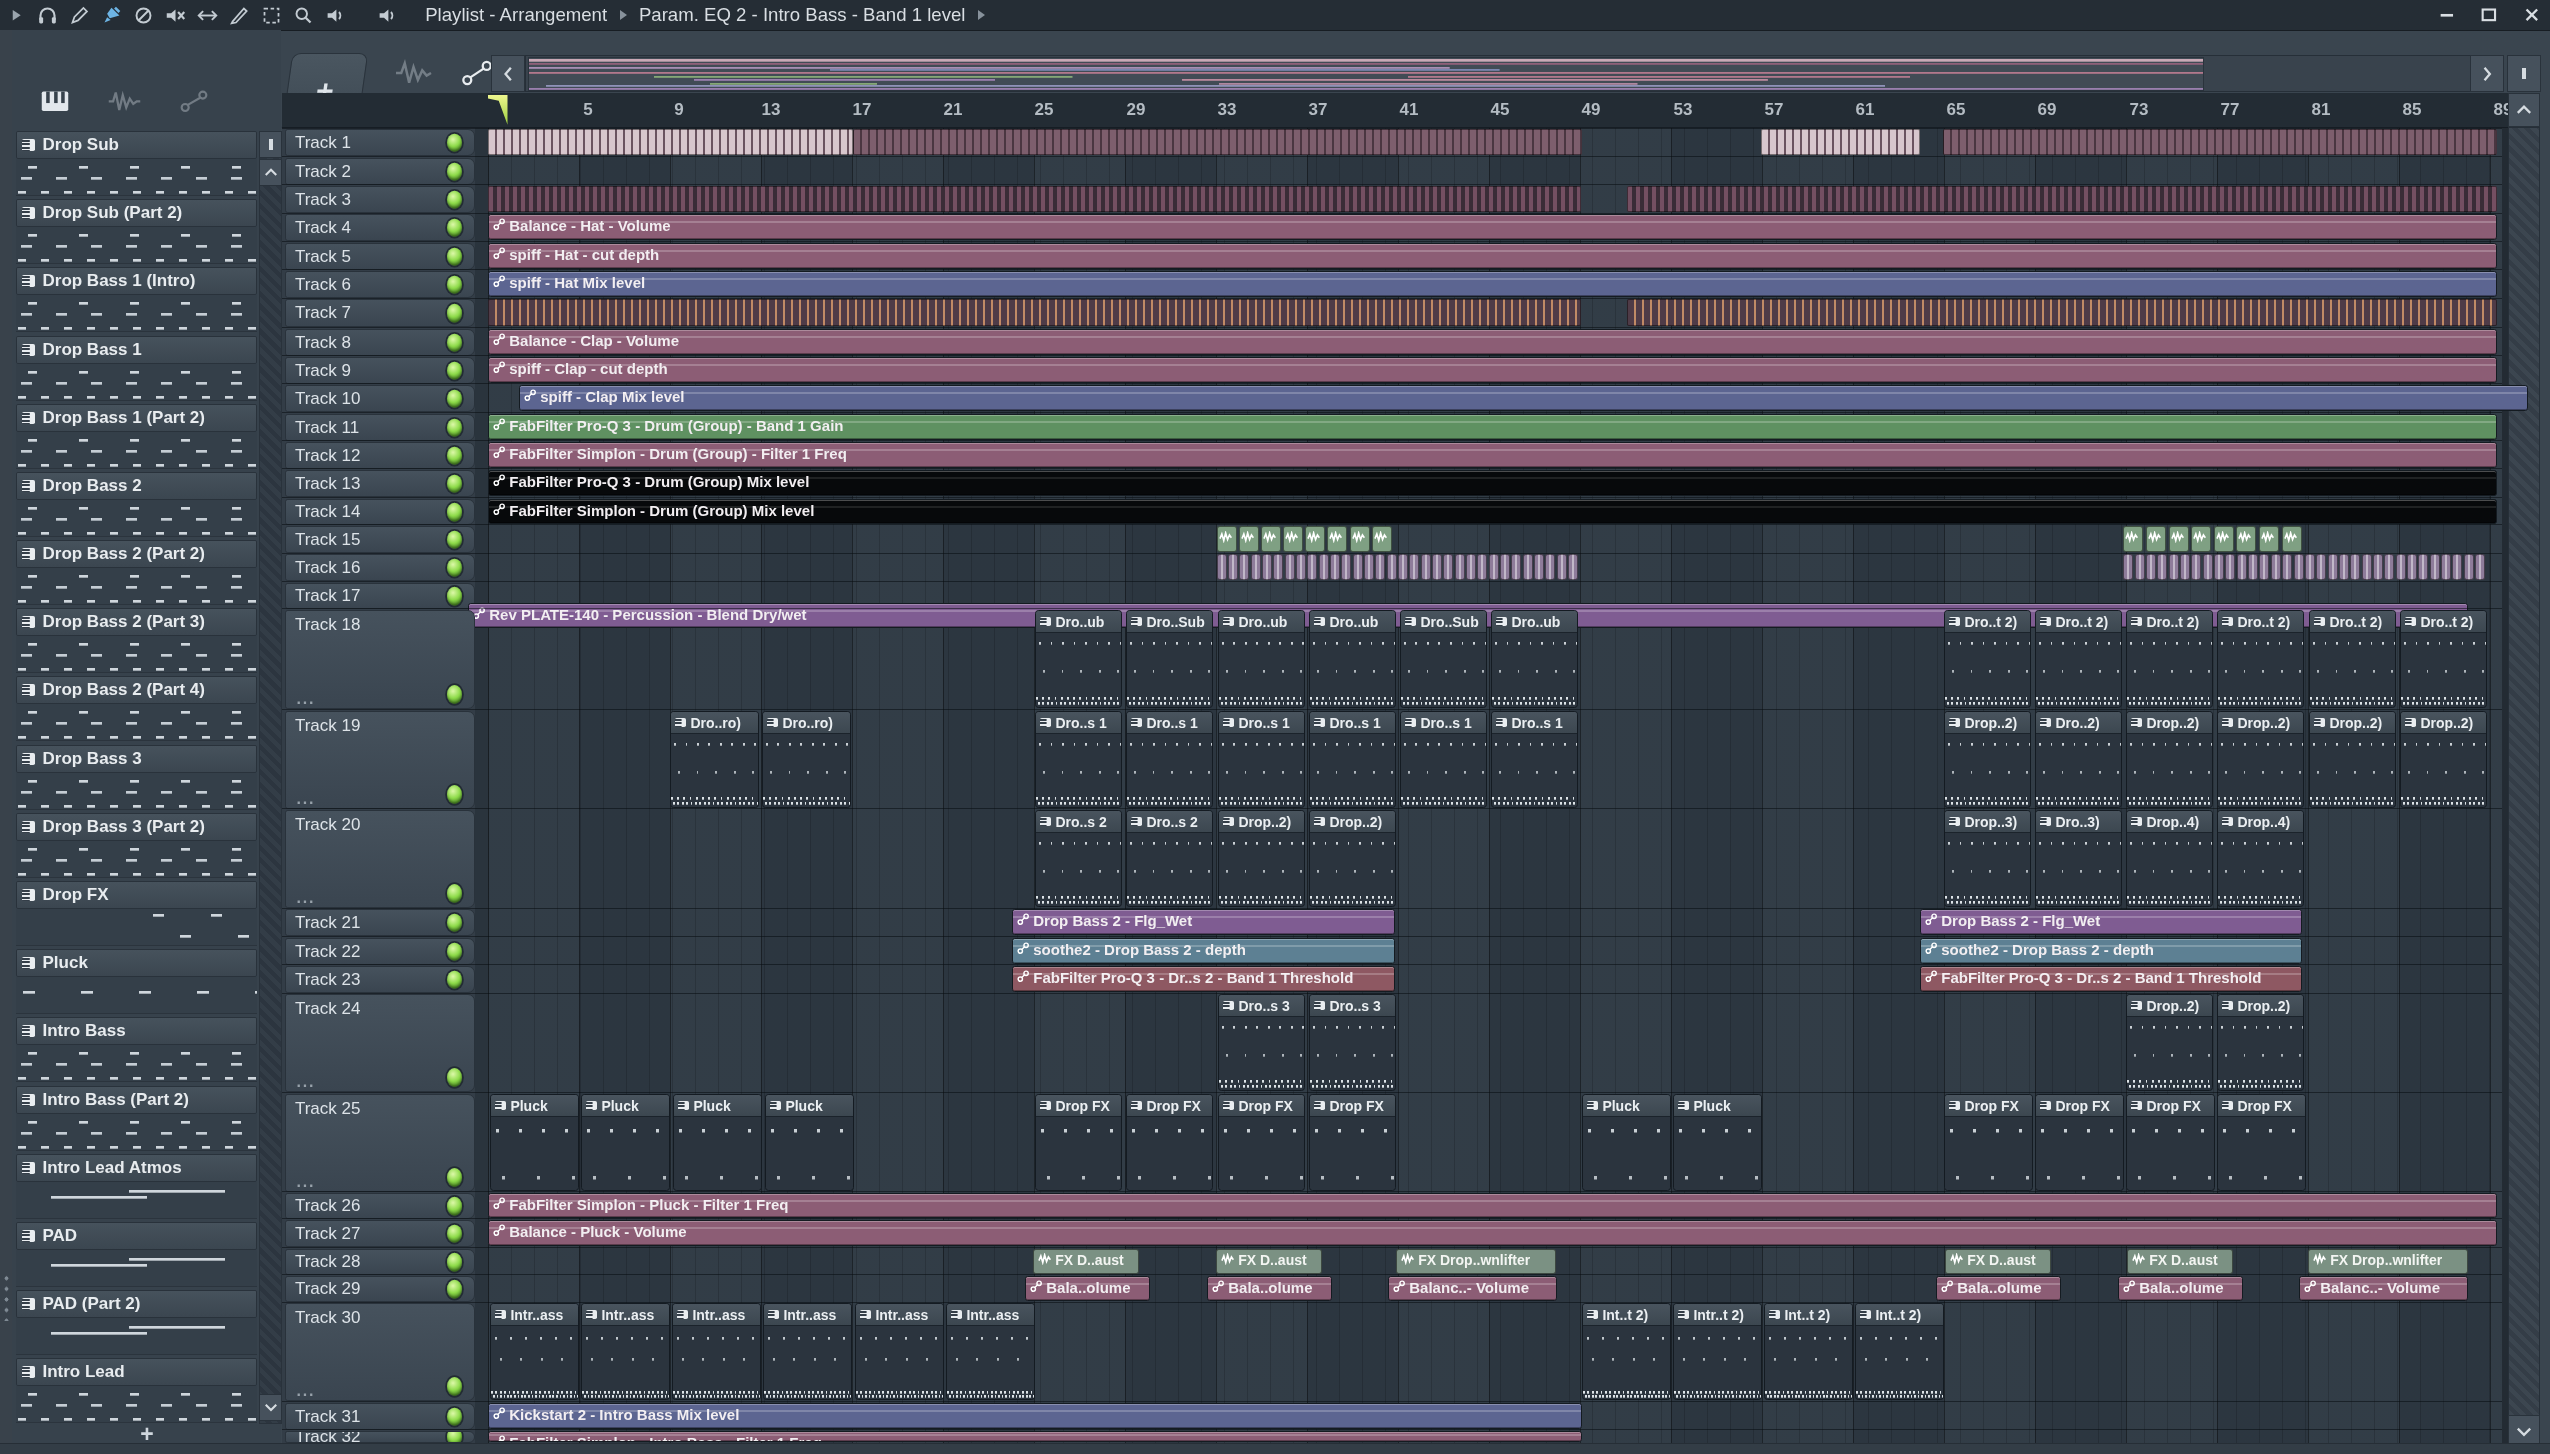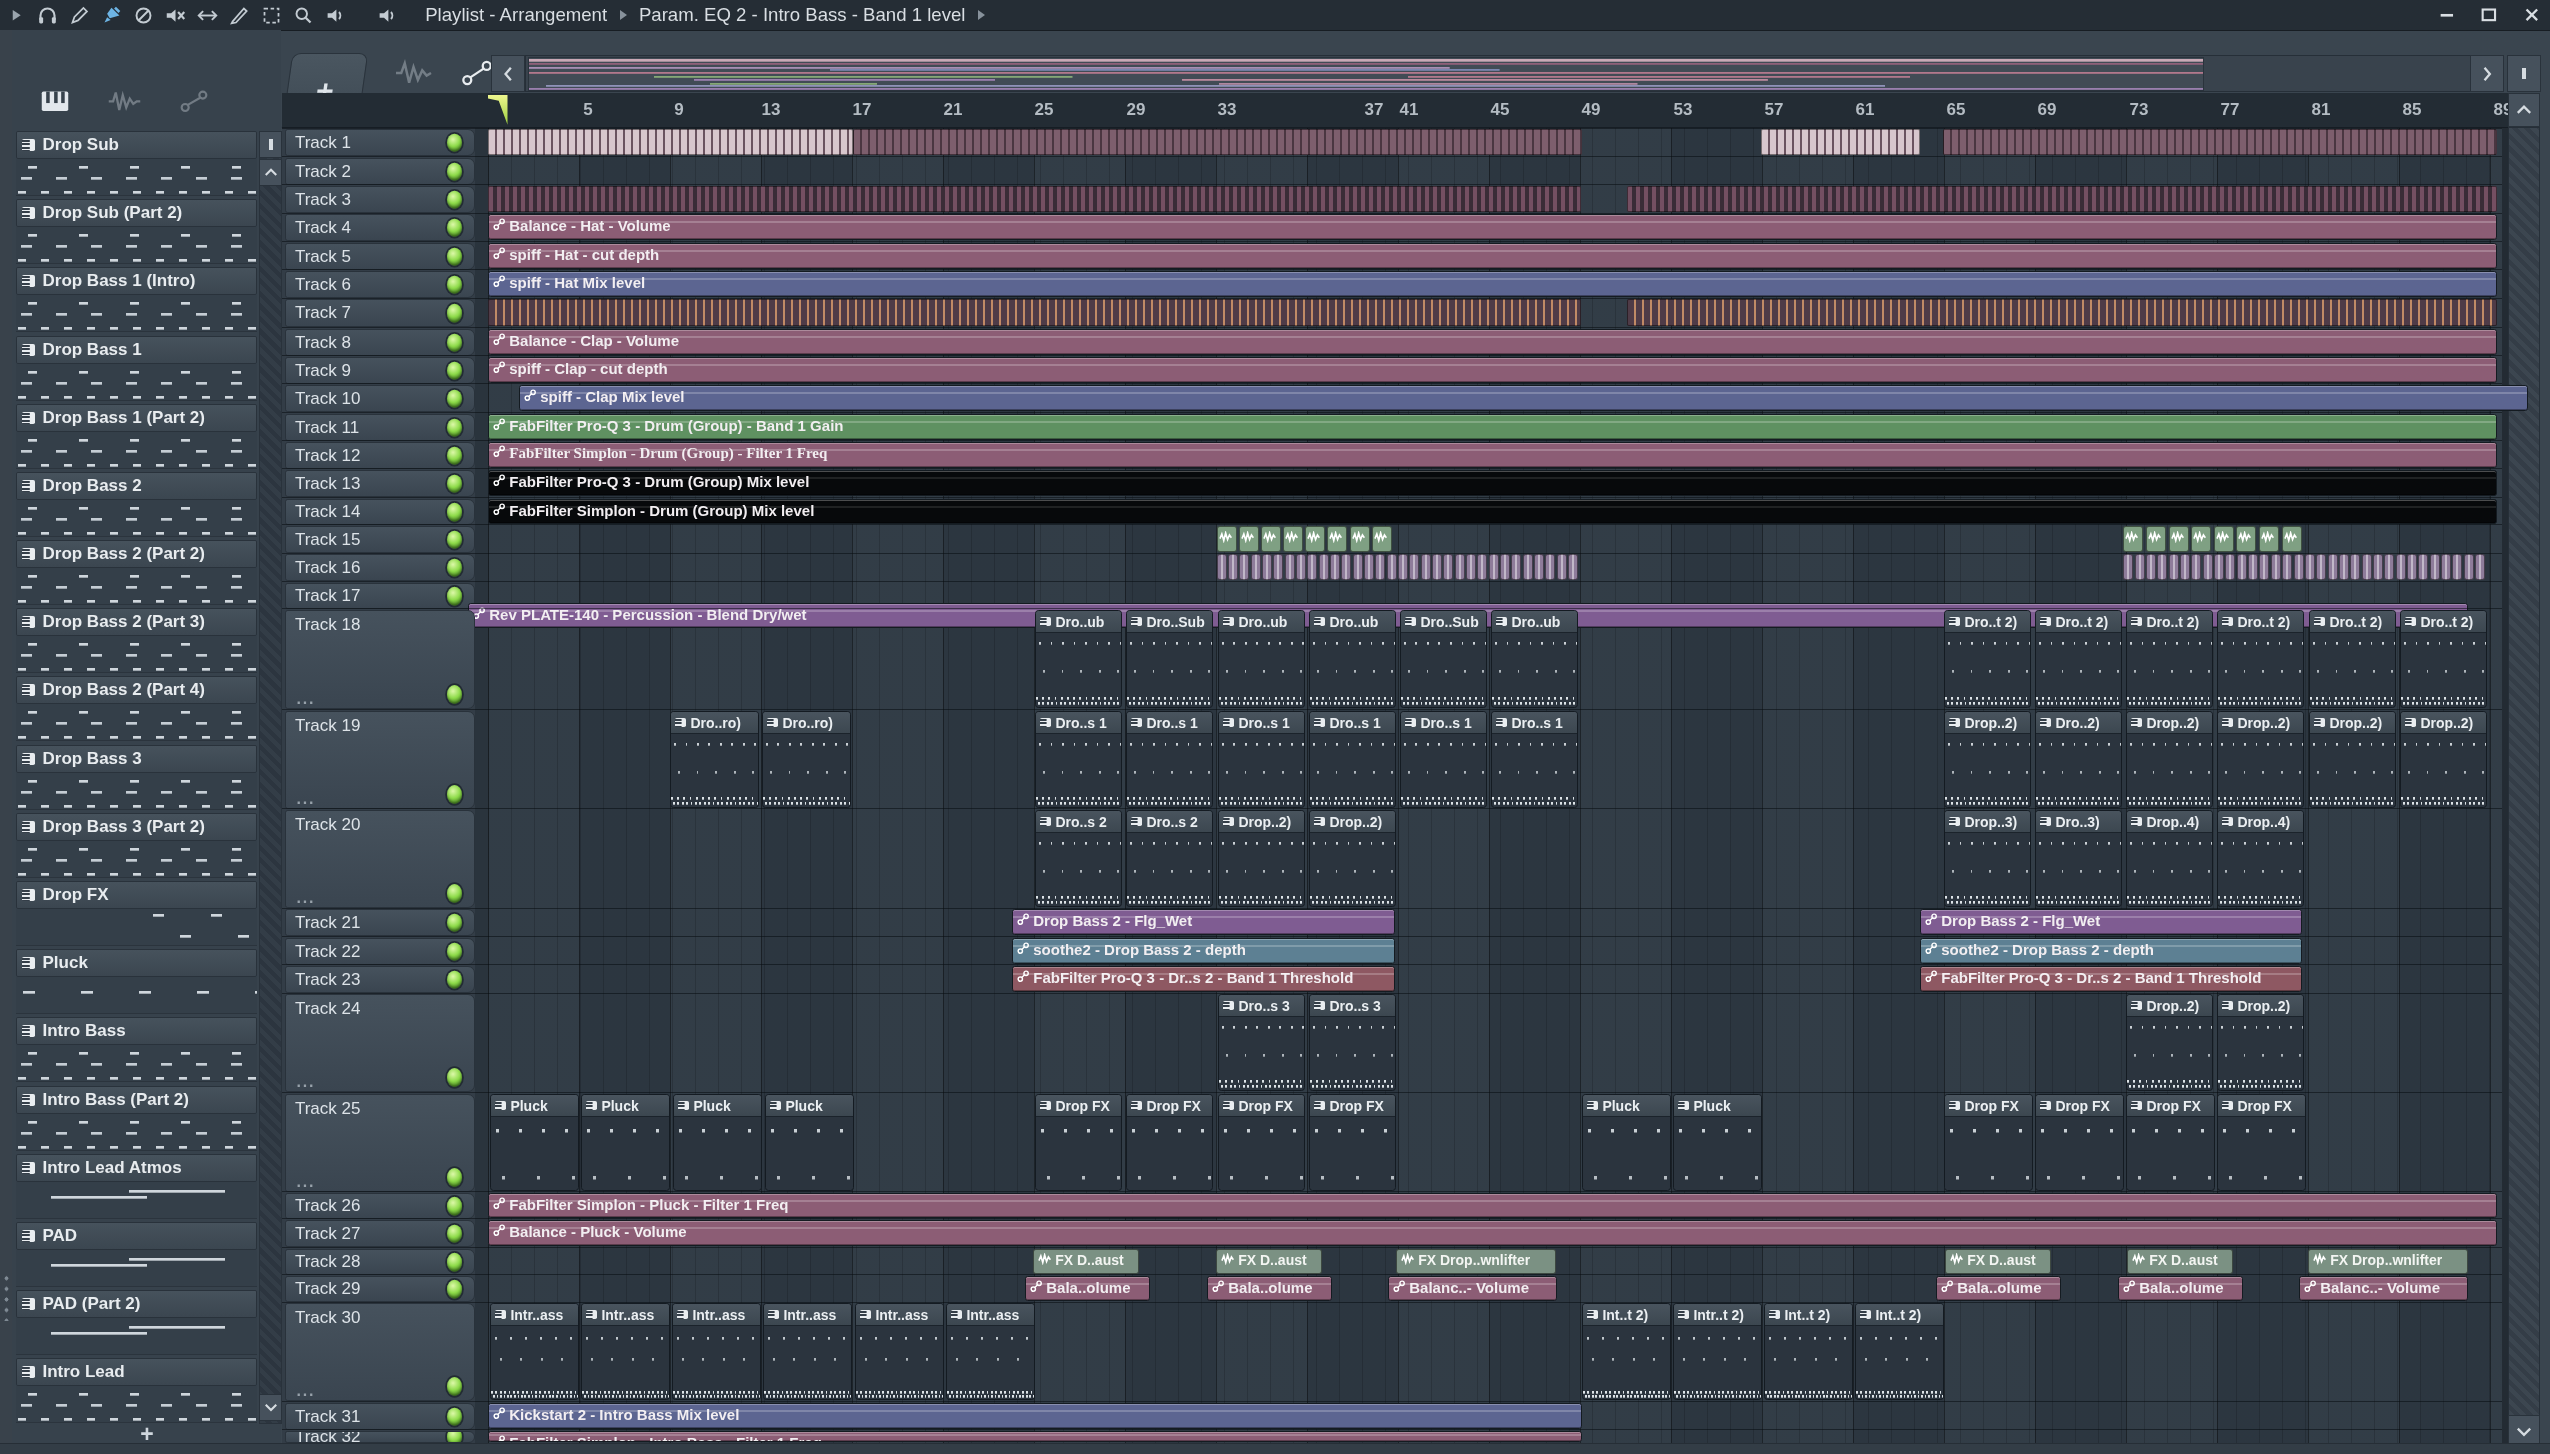--- a/index.html
+++ b/index.html
@@ -492,21 +492,21 @@
   <div id="ruler">
     <div id="play-marker"></div>
   <span class="rnum" style="left: 305px;">5</span>
       <span class="rnum" style="left: 396px;">9</span>
       <span class="rnum" style="left: 487px;">13</span>
       <span class="rnum" style="left: 578px;">17</span>
       <span class="rnum" style="left: 669px;">21</span>
       <span class="rnum" style="left: 760px;">25</span>
       <span class="rnum" style="left: 852px;">29</span>
       <span class="rnum" style="left: 943px;">33</span>
-      <span class="rnum" style="left: 1090px;">37</span>
+      <span class="rnum" style="left: 1034px;">37</span>
       <span class="rnum" style="left: 1125px;">41</span>
       <span class="rnum" style="left: 1216px;">45</span>
       <span class="rnum" style="left: 1307px;">49</span>
       <span class="rnum" style="left: 1399px;">53</span>
       <span class="rnum" style="left: 1490px;">57</span>
       <span class="rnum" style="left: 1581px;">61</span>
       <span class="rnum" style="left: 1672px;">65</span>
       <span class="rnum" style="left: 1763px;">69</span>
       <span class="rnum" style="left: 1855px;">73</span>
       <span class="rnum" style="left: 1946px;">77</span>
@@ -664,21 +664,21 @@
             <line x1="4.7" y1="7.3" x2="7.3" y2="4.7" stroke="#fff" stroke-width="1.4"></line>
           </svg></span>
         <span>FabFilter Pro-Q 3 - Drum (Group) - Band 1 Gain</span>
       </div>
     </div>
     <div class="rowsep" style="top: 440px;"></div>
     <div class="plate" style="top: 442px; height: 25px;">
       <span class="tname">Track 12</span>
       <span class="led"></span>
     </div>
-    <div class="clip auto c-maroon" style="left: 488px; top: 442px; width: 2009px; height: 26px; font-family: Liberation Serif, serif;">
+    <div class="clip auto c-maroon" style="left: 488px; top: 442px; width: 2009px; height: 26px;">
       <div class="alabel">
         <span><svg viewBox="0 0 12 12" width="12.4" height="12.4">
             <circle cx="3.2" cy="8.8" r="2.1" fill="none" stroke="#fff" stroke-width="1.4"></circle>
             <circle cx="8.8" cy="3.2" r="2.1" fill="none" stroke="#fff" stroke-width="1.4"></circle>
             <line x1="4.7" y1="7.3" x2="7.3" y2="4.7" stroke="#fff" stroke-width="1.4"></line>
           </svg></span>
         <span>FabFilter Simplon - Drum (Group) - Filter 1 Freq</span>
       </div>
     </div>
     <div class="rowsep" style="top: 468px;"></div>

